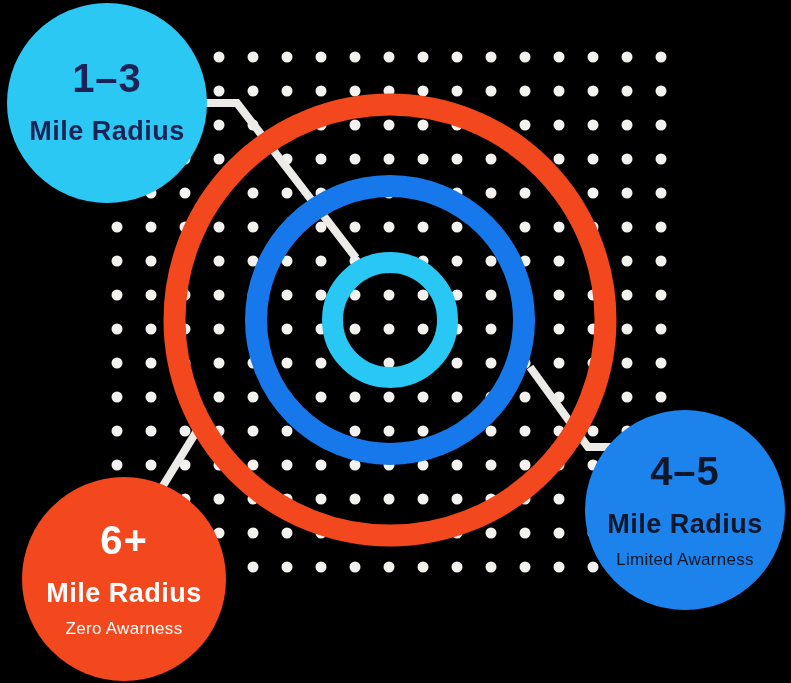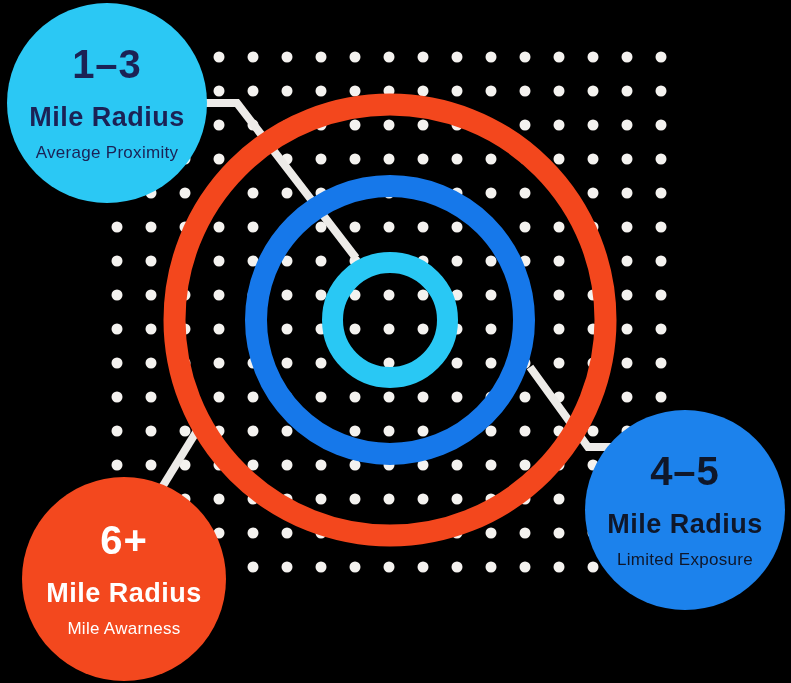--- a/index.html
+++ b/index.html
@@ -329,28 +329,27 @@
       <polyline points="530,367 588,447 614,447" fill="none" stroke="#EDEBE8" stroke-width="8"></polyline>
       <polyline points="161,489 198,429" fill="none" stroke="#EDEBE8" stroke-width="8"></polyline>
       <circle cx="390" cy="320" r="215.5" fill="none" stroke="#F3471D" stroke-width="22"></circle>
       <circle cx="390" cy="320" r="134" fill="none" stroke="#1678EA" stroke-width="22"></circle>
       <circle cx="390" cy="320" r="57.5" fill="none" stroke="#29C8F4" stroke-width="21"></circle>
     </svg>
 
   <div class="bubble" id="bubble-0" style="left: 7px; top: 3px; width: 200px; height: 200px; background: rgb(43, 200, 244); color: rgb(27, 34, 85);">
     <div class="range">1–3</div>
     <div class="unit">Mile Radius</div>
-    <div class="caption">Average Proximity</div>
   </div>
 
   <div class="bubble" id="bubble-1" style="left: 585px; top: 410px; width: 200px; height: 200px; background: rgb(28, 130, 236); color: #0f172a;">
     <div class="range">4–5</div>
     <div class="unit">Mile Radius</div>
-    <div class="caption">Limited Exposure</div>
+    <div class="caption">Limited Awarness</div>
   </div>
 
   <div class="bubble" id="bubble-2" style="left: 22px; top: 477px; width: 204px; height: 204px; background: rgb(243, 72, 30); color: rgb(255, 255, 255);">
     <div class="range">6+</div>
     <div class="unit">Mile Radius</div>
-    <div class="caption">Mile Awarness</div>
+    <div class="caption">Zero Awarness</div>
   </div>
 
 </div>
 
 </body></html>

